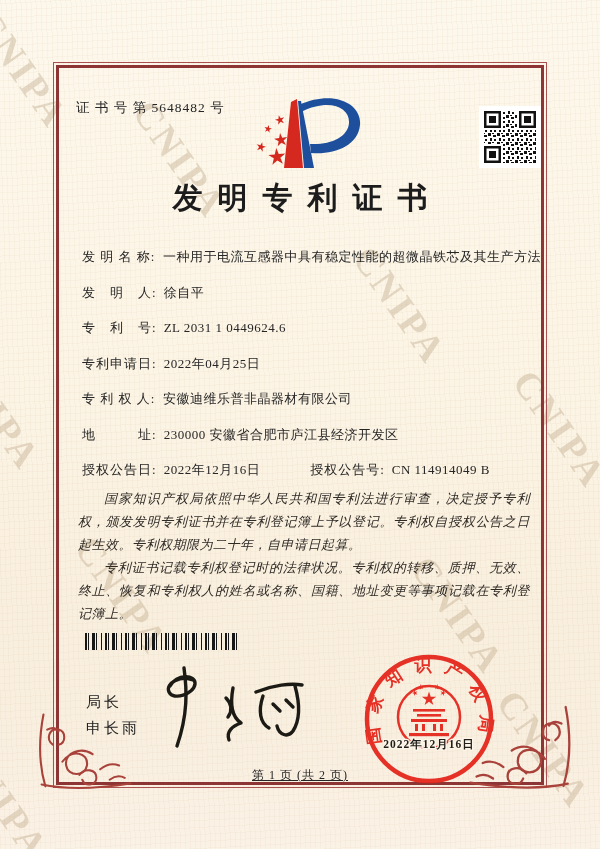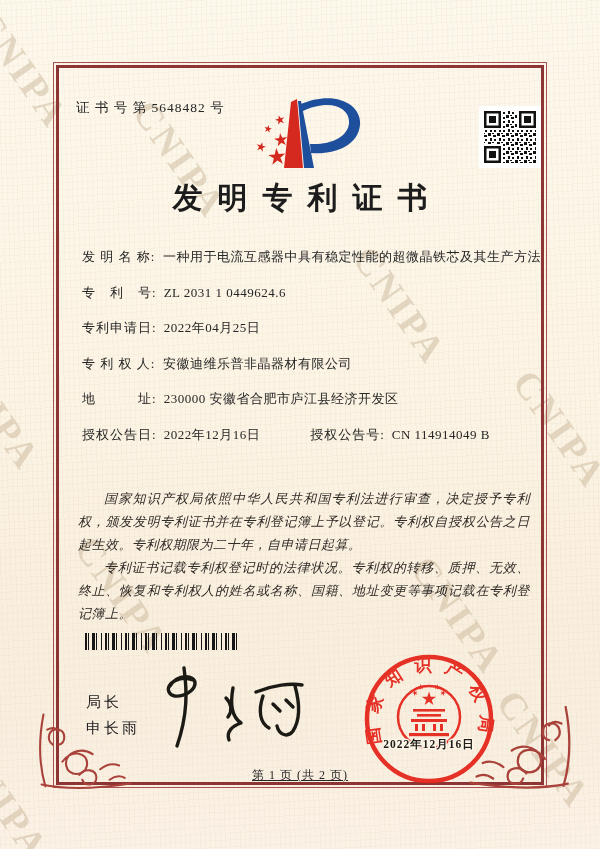--- a/index.html
+++ b/index.html
@@ -140,20 +140,23 @@
       <rect x="7.5" y="42.5" width="12" height="12" fill="#fff"></rect>
       <rect x="10" y="45" width="7" height="7" fill="#111"></rect>
     </g>
   </svg>
 
   <h1 class="title">发明专利证书</h1>
 
   <div class="fields">
     <div class="row">
       <span class="lbl">发 明 名 称:</span><span class="val">一种用于电流互感器中具有稳定性能的超微晶铁芯及其生产方法</span>
+    </div>
+    <div class="row">
+      <span class="lbl">发　明　人:</span><span class="val">徐自平</span>
     </div>
     <div class="row">
       <span class="lbl">专　利　号:</span><span class="val">ZL 2031 1 0449624.6</span>
     </div>
     <div class="row">
       <span class="lbl">专利申请日:</span><span class="val">2022年04月25日</span>
     </div>
     <div class="row">
       <span class="lbl">专 利 权 人:</span><span class="val">安徽迪维乐普非晶器材有限公司</span>
     </div>

